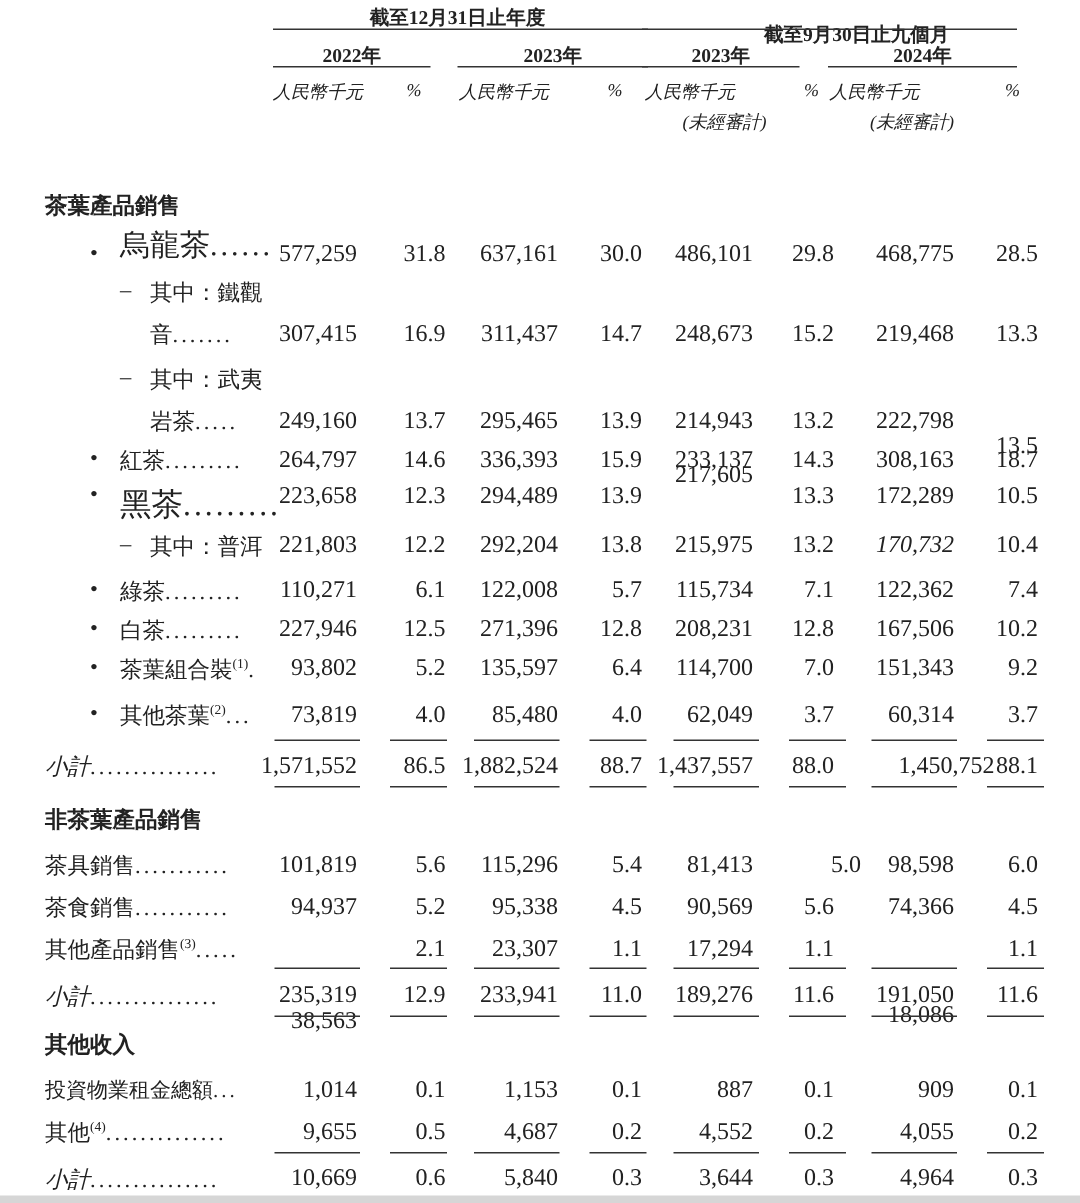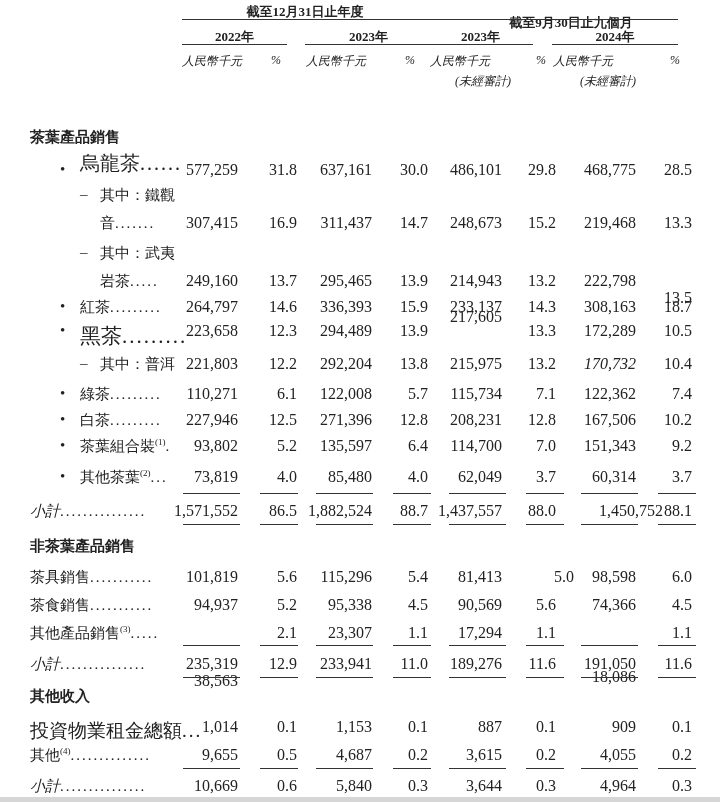--- a/index.html
+++ b/index.html
@@ -222,35 +222,35 @@
     <div class="num" style="left: 642px; width: 50px; top: 655px;">11.6</div>
     <div class="ul" style="left: 183px; width: 57px; top: 677px;"></div>
     <div class="ul" style="left: 260px; width: 38px; top: 677px;"></div>
     <div class="ul" style="left: 316px; width: 57px; top: 677px;"></div>
     <div class="ul" style="left: 393px; width: 38px; top: 677px;"></div>
     <div class="ul" style="left: 449px; width: 57px; top: 677px;"></div>
     <div class="ul" style="left: 526px; width: 38px; top: 677px;"></div>
     <div class="ul" style="left: 581px; width: 57px; top: 677px;"></div>
     <div class="ul" style="left: 658px; width: 38px; top: 677px;"></div>
     <div class="sec" style="top: 687px;">其他收入</div>
-    <div class="lbl" style="left: 30px; top: 718px; font-size: 19px;"><span>投資物業租金總額</span><span style="letter-spacing: 2px; font-style: normal;">...</span></div>
+    <div class="lbl" style="left: 30px; top: 718px; font-size: 14px;"><span>投資物業租金總額</span><span style="letter-spacing: 2px; font-style: normal;">...</span></div>
     <div class="num" style="left: 158px; width: 80px; top: 718px;">1,014</div>
     <div class="num" style="left: 247px; width: 50px; top: 718px;">0.1</div>
     <div class="num" style="left: 292px; width: 80px; top: 718px;">1,153</div>
     <div class="num" style="left: 378px; width: 50px; top: 718px;">0.1</div>
     <div class="num" style="left: 422px; width: 80px; top: 718px;">887</div>
     <div class="num" style="left: 506px; width: 50px; top: 718px;">0.1</div>
     <div class="num" style="left: 556px; width: 80px; top: 718px;">909</div>
     <div class="num" style="left: 642px; width: 50px; top: 718px;">0.1</div>
     <div class="lbl" style="left: 30px; top: 746px; font-size: 15px;"><span>其他</span><sup>(4)</sup><span style="letter-spacing: 2px; font-style: normal;">..............</span></div>
     <div class="num" style="left: 158px; width: 80px; top: 746px;">9,655</div>
     <div class="num" style="left: 247px; width: 50px; top: 746px;">0.5</div>
     <div class="num" style="left: 292px; width: 80px; top: 746px;">4,687</div>
     <div class="num" style="left: 378px; width: 50px; top: 746px;">0.2</div>
-    <div class="num" style="left: 422px; width: 80px; top: 746px;">3,615</div>
+    <div class="num" style="left: 422px; width: 80px; top: 746px;">4,552</div>
     <div class="num" style="left: 506px; width: 50px; top: 746px;">0.2</div>
     <div class="num" style="left: 556px; width: 80px; top: 746px;">4,055</div>
     <div class="num" style="left: 642px; width: 50px; top: 746px;">0.2</div>
     <div class="ul" style="left: 183px; width: 57px; top: 768px;"></div>
     <div class="ul" style="left: 260px; width: 38px; top: 768px;"></div>
     <div class="ul" style="left: 316px; width: 57px; top: 768px;"></div>
     <div class="ul" style="left: 393px; width: 38px; top: 768px;"></div>
     <div class="ul" style="left: 449px; width: 57px; top: 768px;"></div>
     <div class="ul" style="left: 526px; width: 38px; top: 768px;"></div>
     <div class="ul" style="left: 581px; width: 57px; top: 768px;"></div>

